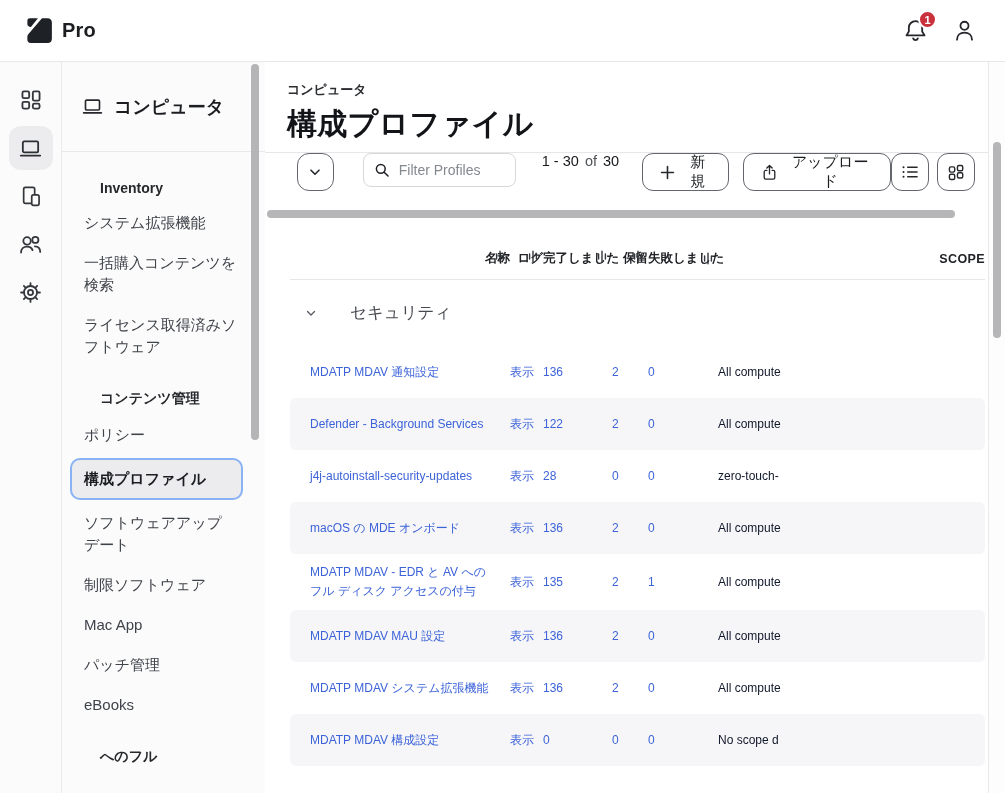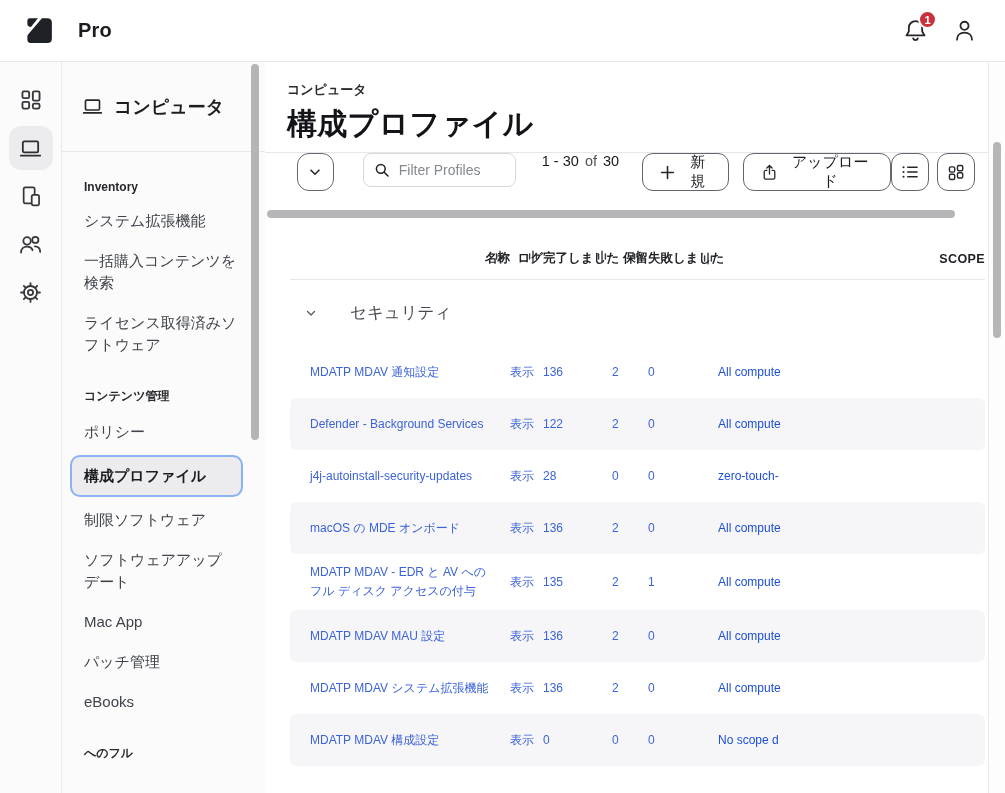--- a/index.html
+++ b/index.html
@@ -11,21 +11,21 @@
   }
   a { text-decoration:none; }
   button { font-family:inherit; }
 
   
   .topbar {
     height:62px; border-bottom:1px solid #e7e7e9;
     display:flex; align-items:center; justify-content:space-between;
     padding:0 28px 0 26px;
   }
-  .brand { display:flex; align-items:center; gap:25px; }
+  .brand { display:flex; align-items:center; gap:9px; }
   .brand-label { font-size:20px; font-weight:800; color:#1b1d21; letter-spacing:.2px; }
   .topbar-right { display:flex; align-items:center; gap:24px; }
   .icon-btn { background:none; border:none; padding:0; cursor:pointer; position:relative; display:flex; }
   .badge {
     position:absolute; top:-8px; right:-9px; width:19px; height:19px;
     background:#c9313c; color:#fff; border-radius:50%;
     font-size:11px; font-weight:700; display:flex; align-items:center; justify-content:center;
     border:2px solid #fff;
   }
 
@@ -44,21 +44,21 @@
   .rail-btn.selected { background:#ececee; }
 
   
   .sidebar { width:203px; background:#fbfbfb; position:relative; }
   .sidebar-head {
     height:90px; border-bottom:1px solid #e9e9eb;
     display:flex; align-items:center; gap:11px; padding-left:20px;
   }
   .sidebar-title { font-size:18px; font-weight:700; color:#1b1d21; }
   .sidebar-body { padding:4px 28px 0 22px; }
-  .side-section-label { font-size:12px; font-weight:700; color:#26282c; margin:24px 0 8px; }
+  .side-section-label { font-size:14px; font-weight:700; color:#26282c; margin:24px 16px 8px; }
   .side-item {
     font-size:15px; color:#3f434a; line-height:22px; padding:8px 0; margin-bottom:2px; cursor:pointer;
   }
   .side-item.selected {
     background:#ececee; border:2px solid #88b2f4; border-radius:10px;
     padding:8px 12px; margin:4px -6px 4px -14px; font-weight:700; color:#1b1d20;
   }
   .side-scrollbar {
     position:absolute; top:2px; right:6px; width:8px; height:376px;
     background:#b5b5b8; border-radius:4px;
@@ -120,21 +120,21 @@
   .group-row { display:flex; align-items:center; height:66px; margin-left:25px; padding-left:15px; }
   .group-chevron { display:flex; cursor:pointer; }
   .group-label { font-size:16.5px; color:#46494f; margin-left:33px; }
   .trow {
     margin:0 3px 0 25px; padding:9px 0 9px 20px; min-height:52px;
     border-radius:6px; font-size:12px;
   }
   .trow.alt { background:#f6f6f8; }
   .cell.link, .cell.name { color:#3c63d8; cursor:pointer; }
   .cell.name { padding-right:16px; line-height:19px; display:block; }
-  .cell.scope { color:#1d4ed8; white-space:nowrap; overflow:hidden; }
+  .cell.scope { color:#0f172a; white-space:nowrap; overflow:hidden; }
 
   
   .vgutter {
     position:absolute; top:0; right:0; width:17px; height:731px;
     border-left:1px solid #e9e9eb; background:#fdfdfd;
   }
   .vthumb {
     position:absolute; top:80px; left:4px; width:8px; height:196px;
     background:#b6b6b9; border-radius:4px; cursor:pointer;
   }
@@ -237,22 +237,22 @@
     </div>
     <div class="sidebar-body">
       <div class="side-section-label">Inventory</div>
       <div class="side-item">システム拡張機能</div>
       <div class="side-item">一括購入コンテンツを検索</div>
       <div class="side-item">ライセンス取得済みソフトウェア</div>
 
       <div class="side-section-label">コンテンツ管理</div>
       <div class="side-item">ポリシー</div>
       <div class="side-item selected">構成プロファイル</div>
+      <div class="side-item">ソフトウェアアップデート</div>
       <div class="side-item">制限ソフトウェア</div>
-      <div class="side-item">ソフトウェアアップデート</div>
       <div class="side-item">Mac App</div>
       <div class="side-item">パッチ管理</div>
       <div class="side-item">eBooks</div>
 
       <div class="side-section-label">へのフル</div>
     </div>
     <div class="side-scrollbar"></div>
   </aside>
 
   <main class="content">

